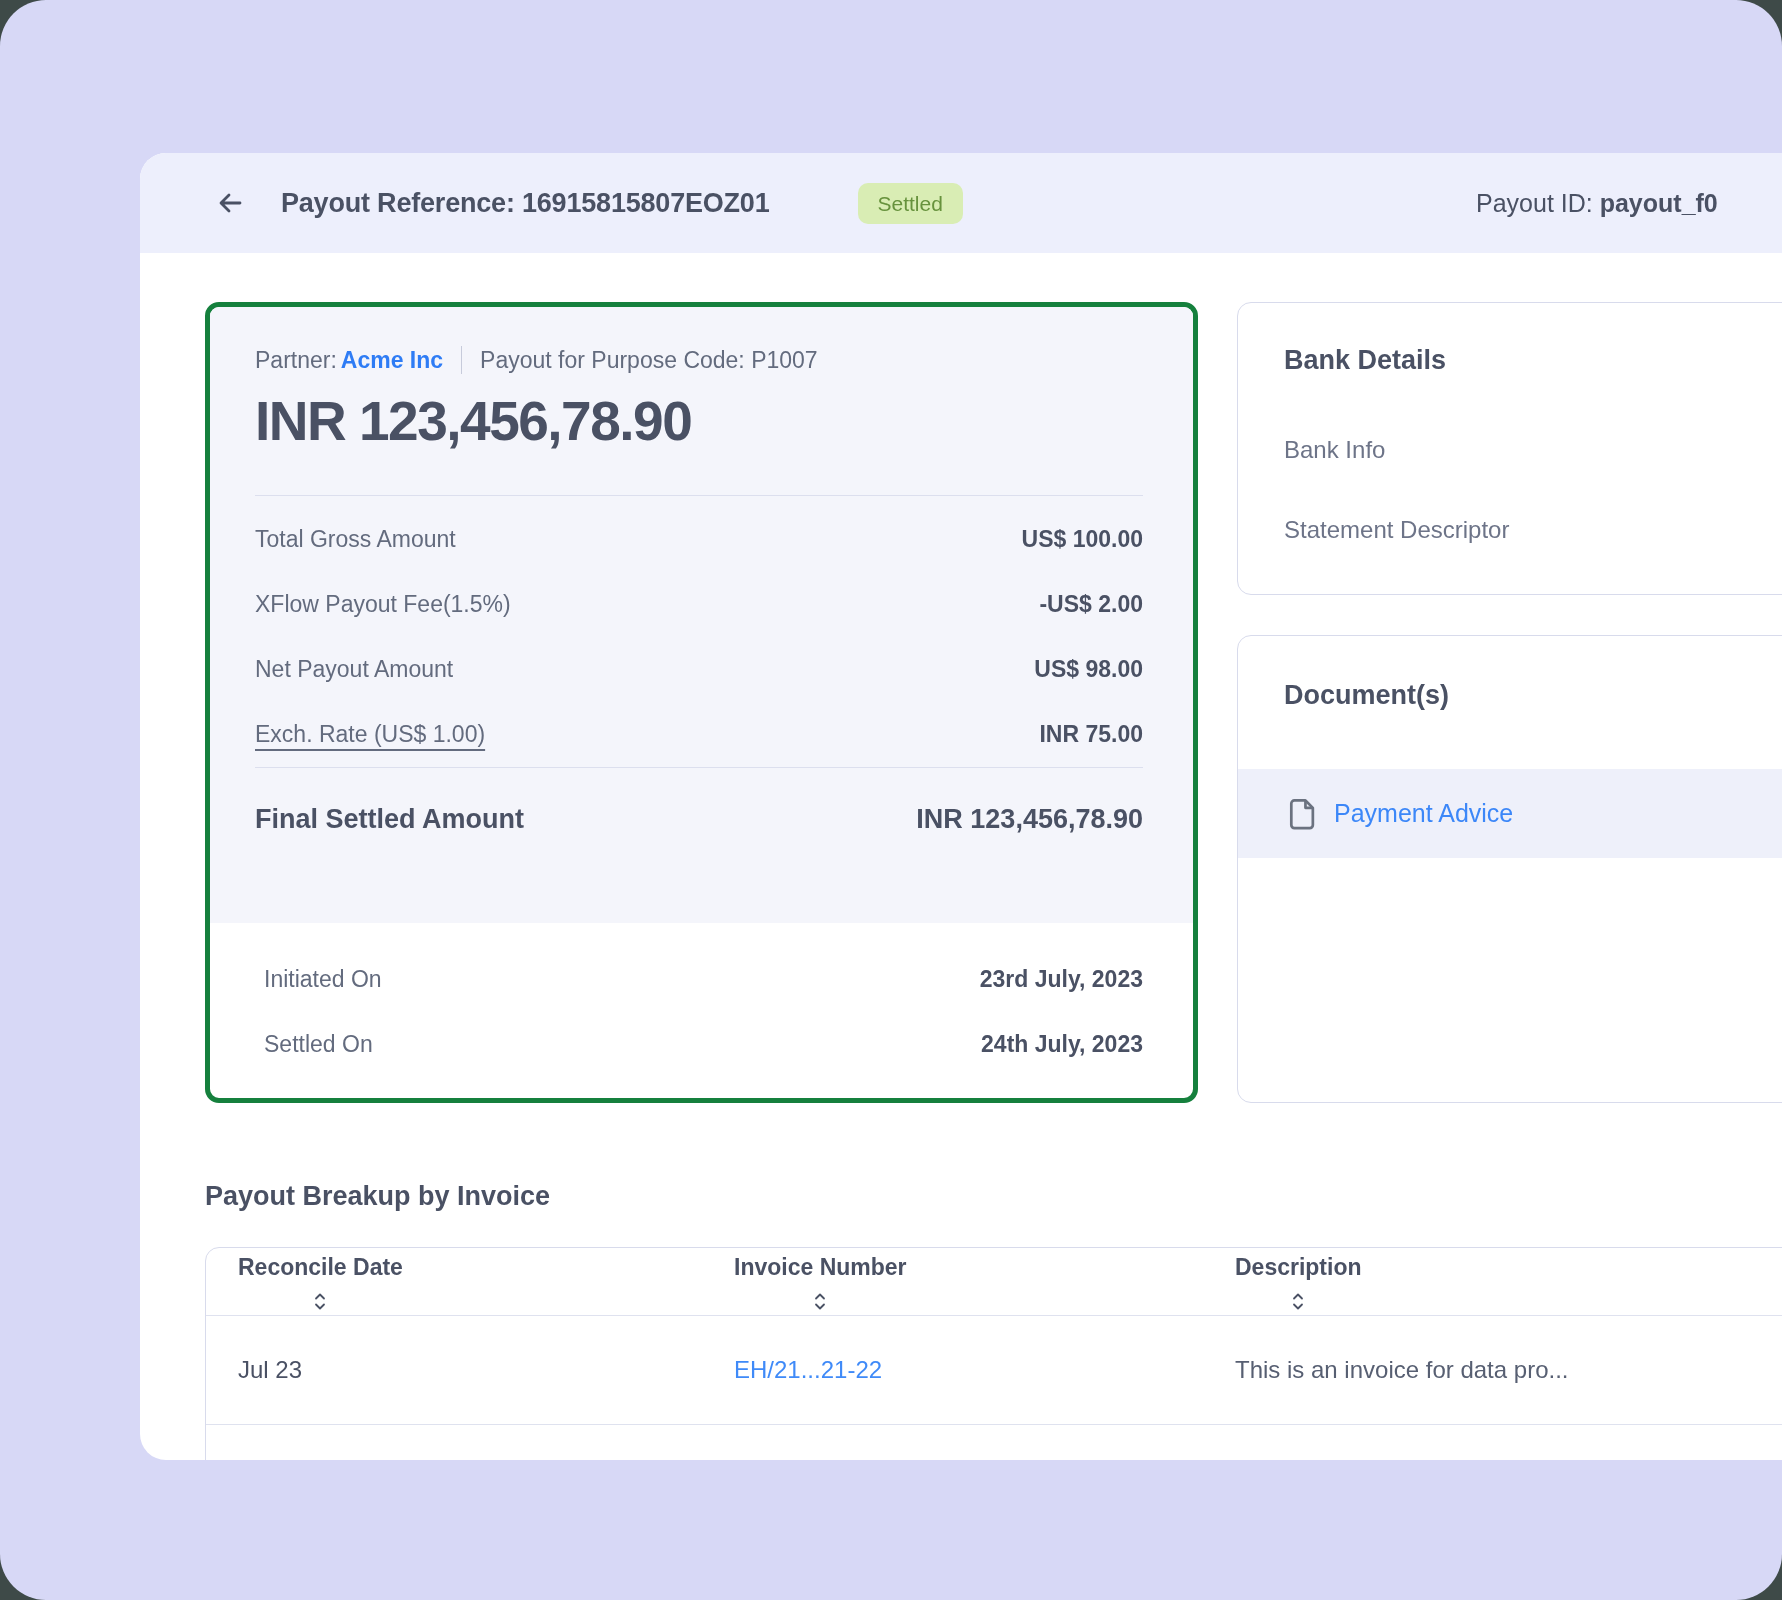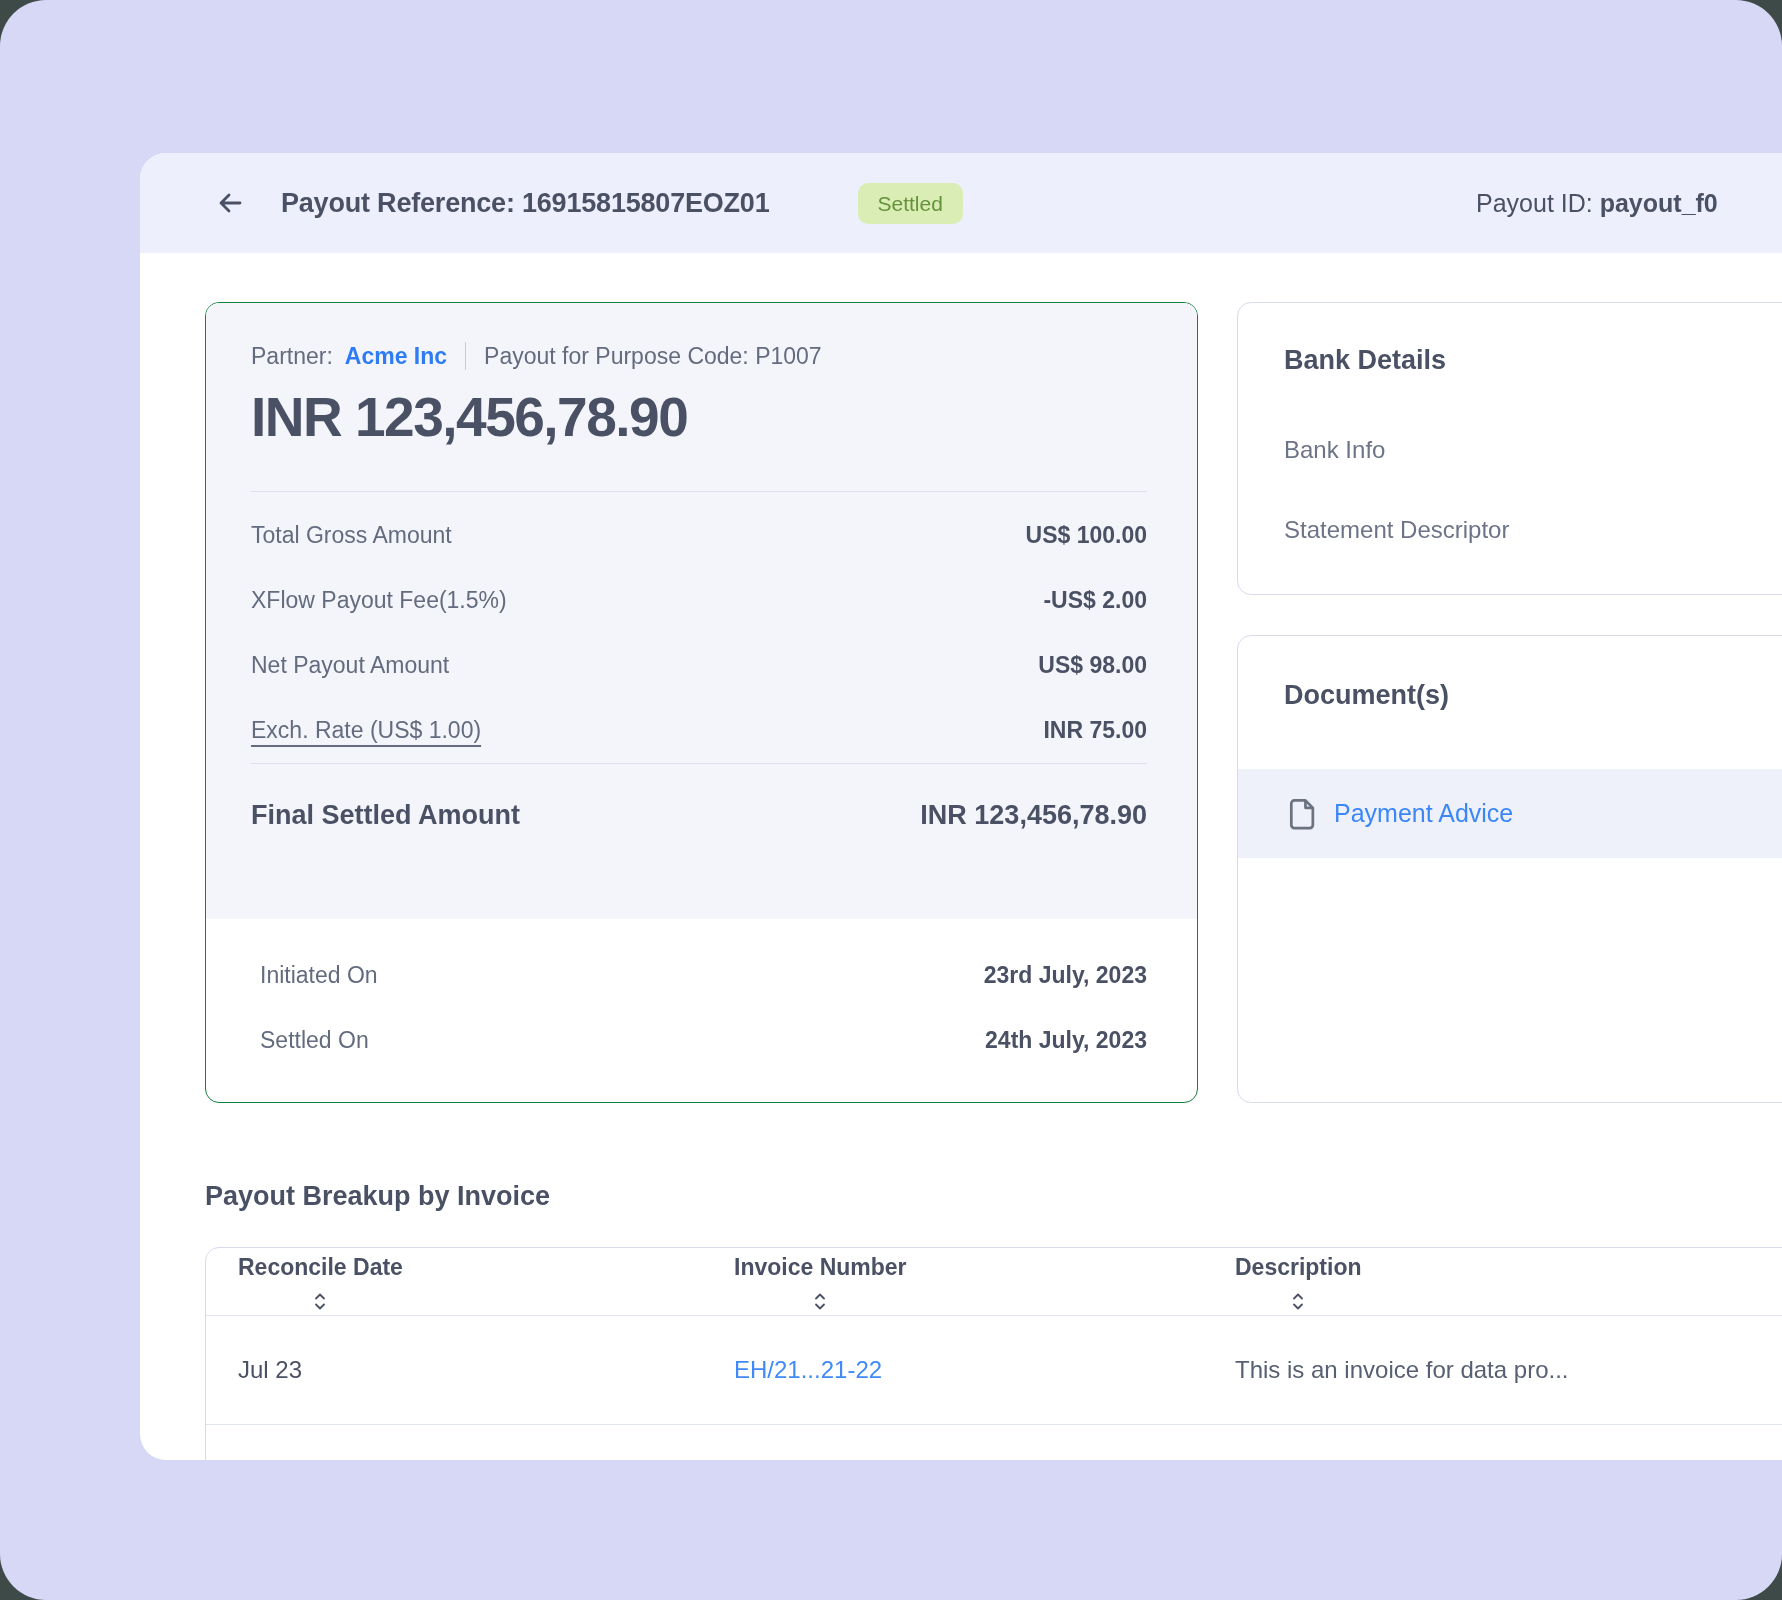--- a/index.html
+++ b/index.html
@@ -49,30 +49,30 @@
     position: absolute; left: 1336px; top: 0;
     height: 100%; display: flex; align-items: center;
     font-size: 25px; color: #4a5164; white-space: nowrap;
   }
   .payout-id b { font-weight: 700; }
 
   
   .summary-card {
     position: absolute; left: 65px; top: 149px;
     width: 993px; height: 801px;
-    border: 1px solid #15803d; border-radius: 14px;
+    border: 5px solid #15803d; border-radius: 14px;
     background: #ffffff; overflow: hidden;
   }
   .summary-top {
     background: #f4f5fb;
     height: 616px;
     padding: 38px 50px 0 45px;
   }
   .partner-line { display: flex; align-items: center; font-size: 23px; color: #636b7e; height: 30px; }
-  .partner-link { color: #2e7cf5; font-weight: 700; margin-left: 12px; text-decoration: none; cursor: pointer; }
+  .partner-link { color: #2e7cf5; font-weight: 700; margin-left: 4px; text-decoration: none; cursor: pointer; }
   .vsep { width: 1px; height: 28px; background: #c7cbdb; margin: 0 18px; }
   .big-amount {
     margin-top: 16px;
     font-size: 55px; font-weight: 700; color: #4a5164;
     letter-spacing: -1.5px; line-height: 60px;
   }
   .hr { height: 1px; background: #dcdfee; }
   .hr.first { margin-top: 44px; }
   .amt-rows { padding-top: 11px; }
   .amt-row { height: 65px; display: flex; align-items: center; justify-content: space-between; }

